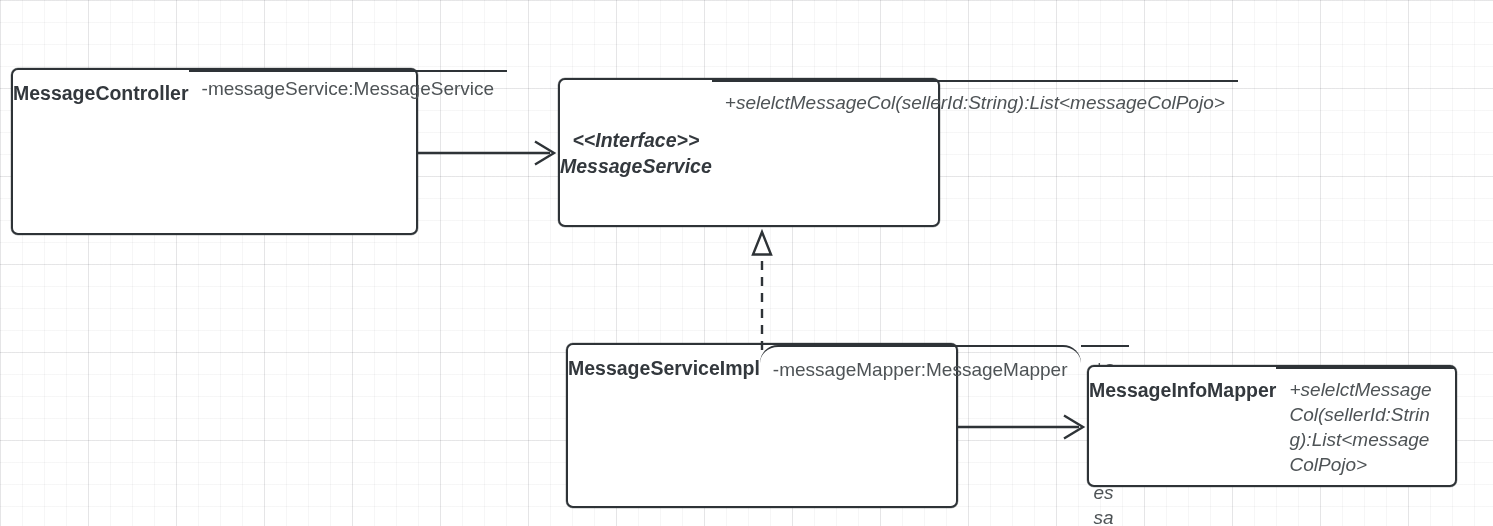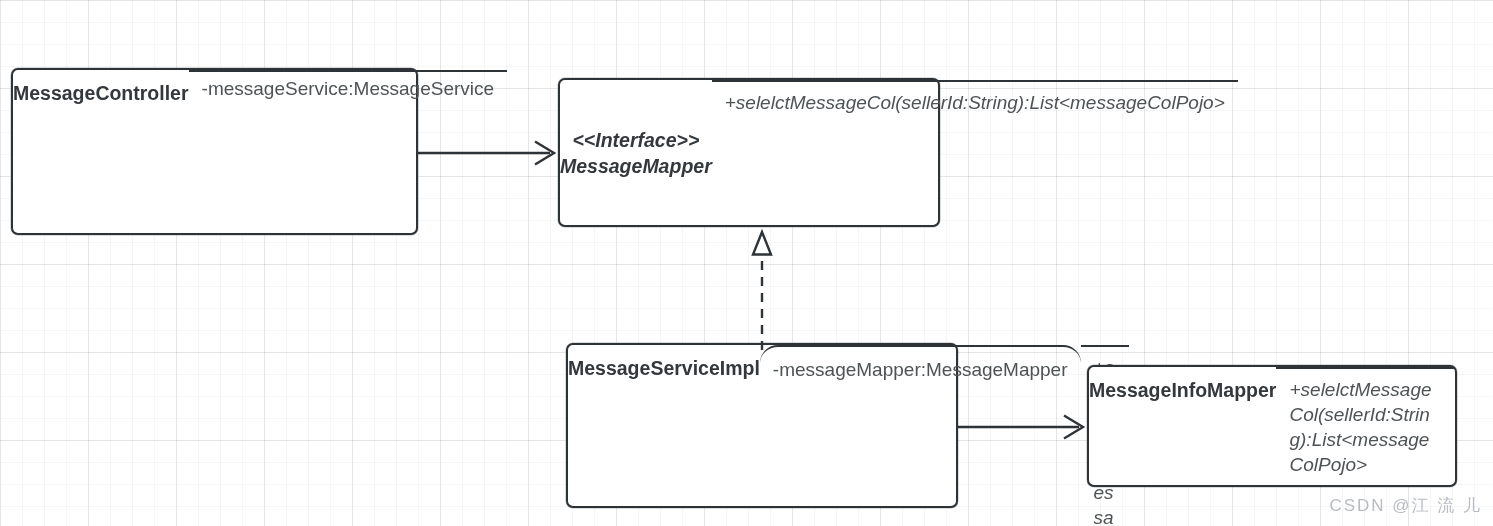--- a/index.html
+++ b/index.html
@@ -96,21 +96,21 @@
       <span>MessageController</span>
     </div>
     <div class="uml-sec uml-member" style="height:34px;">
       <span>-messageService:MessageService</span>
     </div>
   </div>
 
   <div class="uml-class" style="left:558px; top:78px; width:382px; height:149px;">
     <div class="uml-sec uml-title italic grow">
       <span>&lt;&lt;Interface&gt;&gt;</span>
-      <span>MessageMapper</span>
+      <span>MessageService</span>
     </div>
     <div class="uml-sec uml-member top-align italic" style="height:74px;">
       <span>+selelctMessageCol(sellerId:String):List&lt;messageColPojo&gt;</span>
     </div>
   </div>
 
   <div class="uml-class" style="left:566px; top:343px; width:392px; height:165px;">
     <div class="uml-sec uml-title" style="height:45px;">
       <span>MessageServiceImpl</span>
     </div>
@@ -142,15 +142,14 @@
       <path d="M762 350 V257" fill="none" stroke-dasharray="9 7"></path>
       <path d="M762 232 L753 254.5 L771 254.5 Z" fill="#ffffff"></path>
     </g>
 
     <g stroke="#2e3337" stroke-width="2.4" fill="none">
       <path d="M958 427 H1079"></path>
       <path d="M1064 415.5 L1083 427 L1064 438.5"></path>
     </g>
   </svg>
 
-  <div class="watermark">CSDN @江 流 儿</div>
 
 </div>
 
 </body></html>

